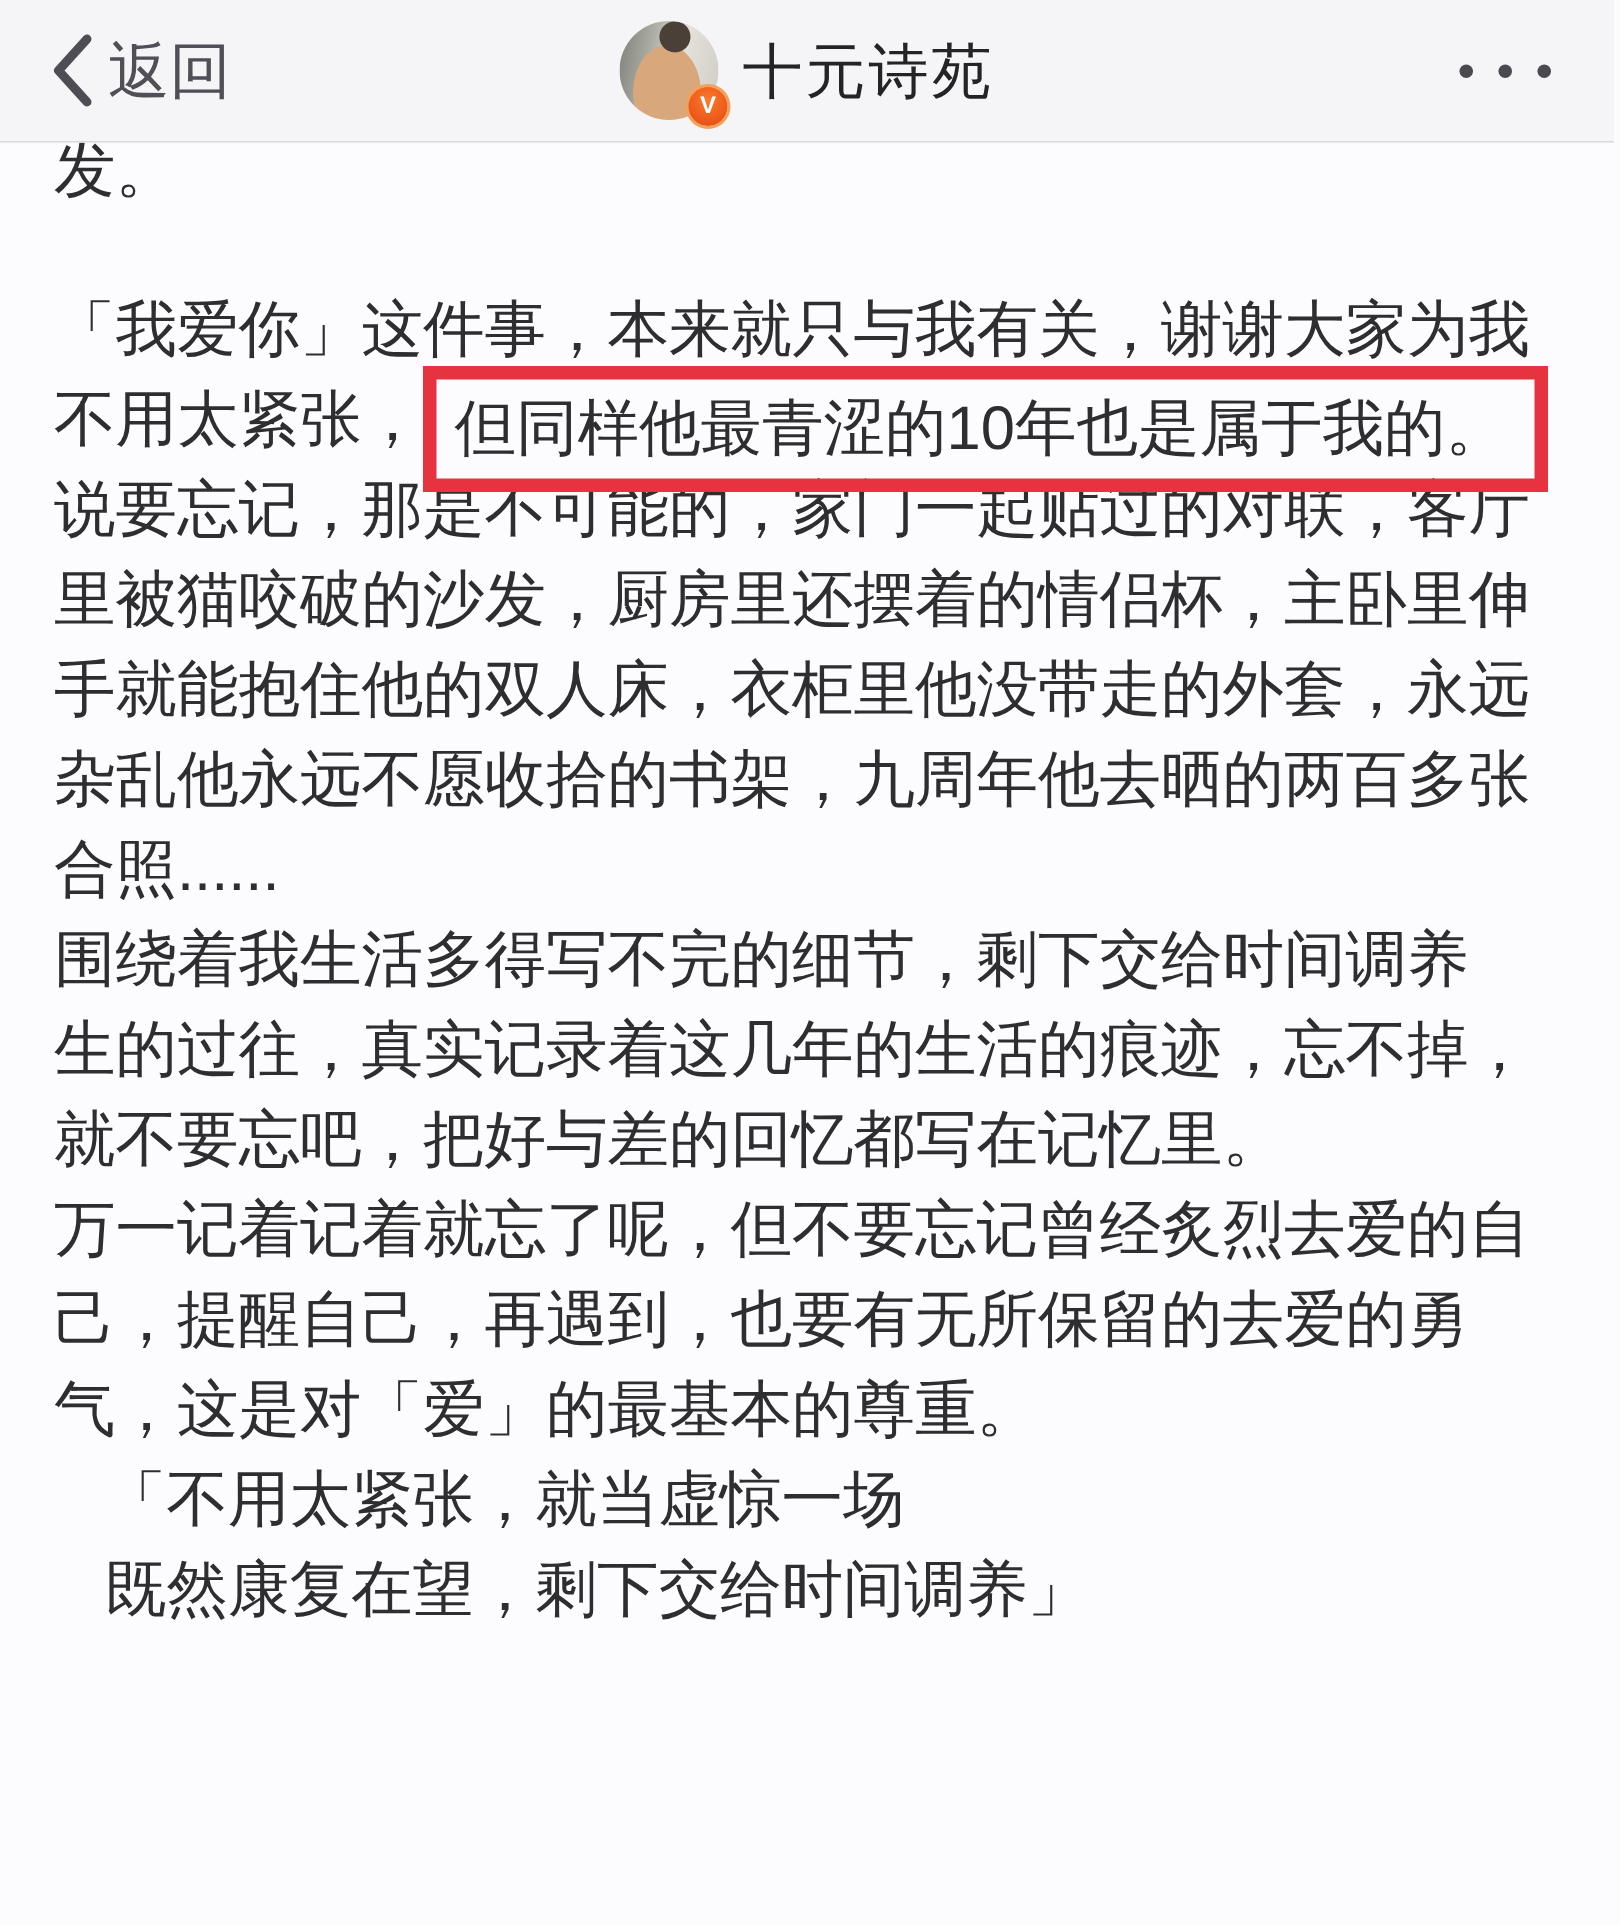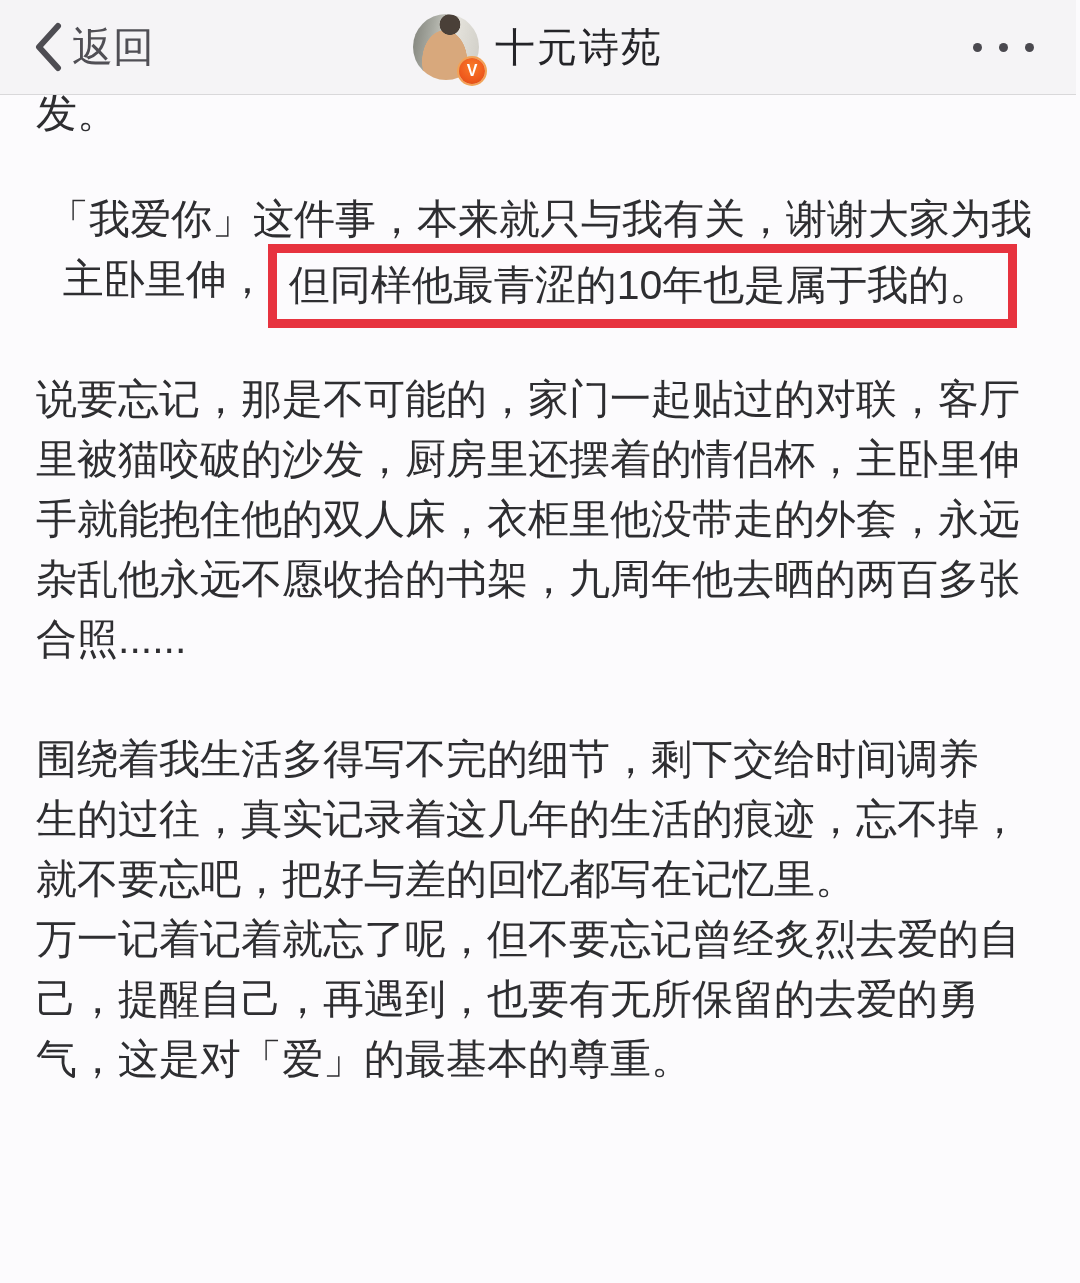--- a/index.html
+++ b/index.html
@@ -61,23 +61,23 @@
     padding-right:42px;cursor:pointer;
   }
   .dot{width:9px;height:9px;border-radius:50%;background:#4a494f;}
   
   .article{
     position:absolute;top:95px;left:0;right:0;bottom:0;
     padding:0 36px 20px 36px;
     font-size:41px;line-height:60px;color:var(--text);
     overflow:hidden;
   }
-  .para{white-space:pre-line;margin-top:60px;word-break:break-all;}
+  .para{white-space:pre-line;word-break:break-all;}
   .clipped-line{margin-top:-12px;}
-  .p1{margin-top:46px;white-space:normal;text-align:center;}
+  .p1{margin-top:46px;white-space:normal;}
   .hl{
     display:inline-block;
     line-height:44px;
     border:9px solid var(--highlight-border);
     padding:10px 18px 12px 12px;
     margin:-28px 0;
     position:relative;top:6px;
     white-space:nowrap;
   }
   .quote{padding-left:34px;}
@@ -109,28 +109,30 @@
   <div class="nav-right">
     <span class="dot"></span>
     <span class="dot"></span>
     <span class="dot"></span>
   </div>
 </header>
 
 <main class="article">
   <p class="para clipped-line">发。</p>
 
-  <p class="para p1"><span>「我爱你」这件事，本来就只与我有关，谢谢大家为我</span><br><span>主卧里伸，</span><span class="hl">但同样他最青涩的10年也是属于我的。</span></p>
+  <p class="para p1"><span>「我爱你」这件事，本来就只与我有关，谢谢大家为我</span><br><span>不用太紧张，</span><span class="hl">但同样他最青涩的10年也是属于我的。</span></p>
 
   <p class="para">说要忘记，那是不可能的，家门一起贴过的对联，客厅
 里被猫咬破的沙发，厨房里还摆着的情侣杯，主卧里伸
 手就能抱住他的双人床，衣柜里他没带走的外套，永远
 杂乱他永远不愿收拾的书架，九周年他去晒的两百多张
 合照......</p>
 
   <p class="para">围绕着我生活多得写不完的细节，剩下交给时间调养
 生的过往，真实记录着这几年的生活的痕迹，忘不掉，
 就不要忘吧，把好与差的回忆都写在记忆里。
 万一记着记着就忘了呢，但不要忘记曾经炙烈去爱的自
 己，提醒自己，再遇到，也要有无所保留的去爱的勇
 气，这是对「爱」的最基本的尊重。</p>
 
+  <p class="para quote">「不用太紧张，就当虚惊一场
+既然康复在望，剩下交给时间调养」</p>
 </main>
 
 </body></html>

